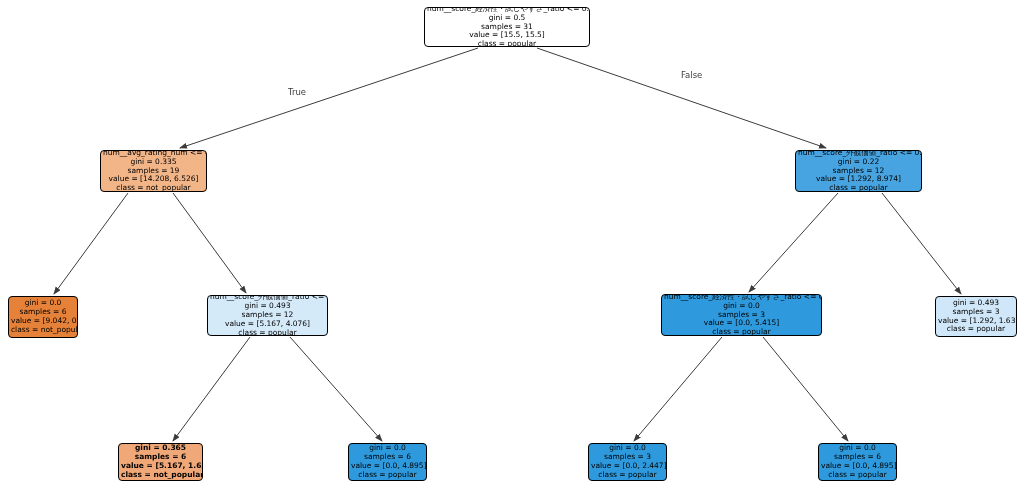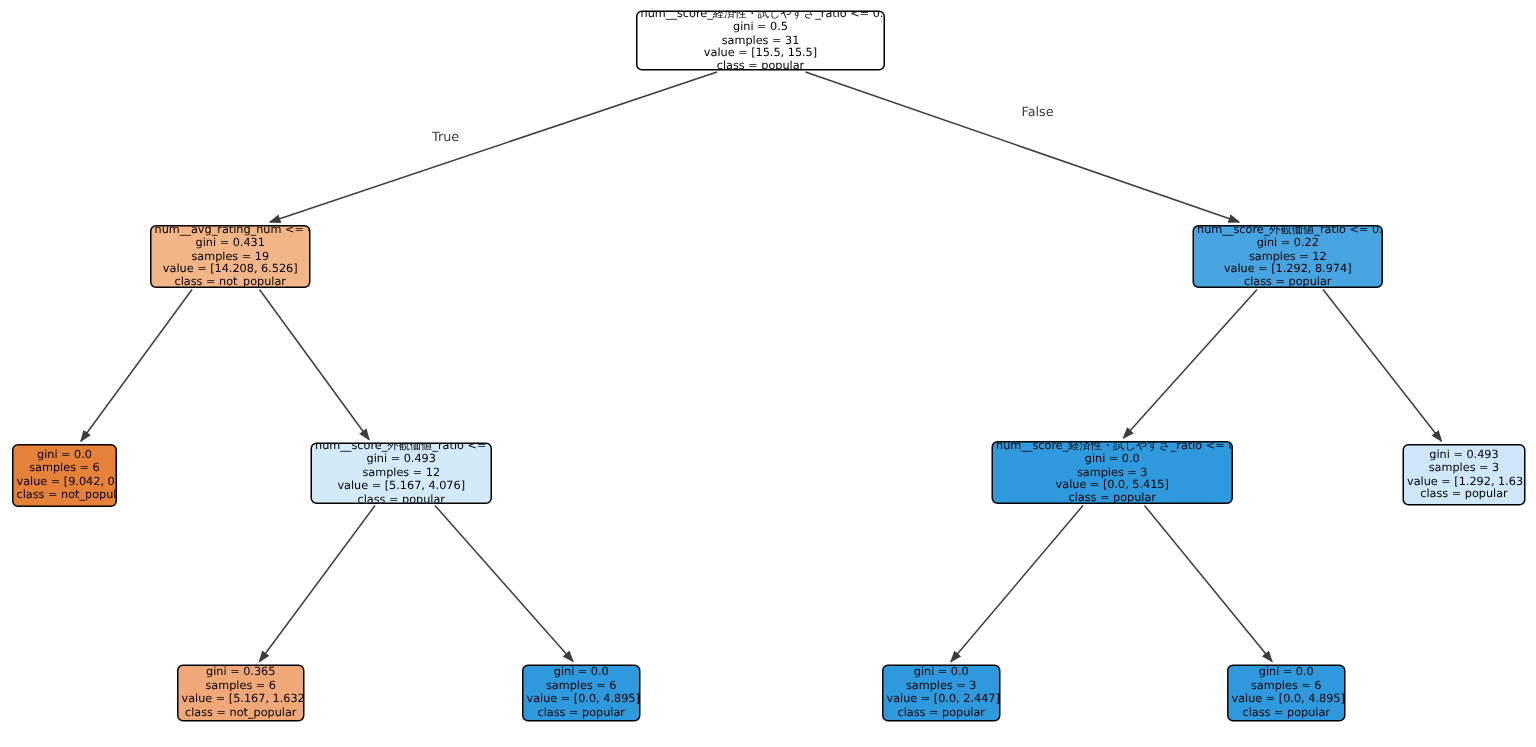--- a/index.html
+++ b/index.html
@@ -65,21 +65,21 @@
   <div id="node-root" class="node" style="background: rgb(255, 255, 255);">
     <div>num__score_経済性・試しやすさ_ratio &lt;= 0.007</div>
     <div>gini = 0.5</div>
     <div>samples = 31</div>
     <div>value = [15.5, 15.5]</div>
     <div>class = popular</div>
   </div>
 
   <div id="node-l" class="node" style="background: rgb(242, 181, 136);">
     <div>num__avg_rating_num &lt;= 4.0</div>
-    <div>gini = 0.431</div>
+    <div>gini = 0.335</div>
     <div>samples = 19</div>
     <div>value = [14.208, 6.526]</div>
     <div>class = not_popular</div>
   </div>
 
   <div id="node-r" class="node" style="background: rgb(71, 164, 224);">
     <div>num__score_外観価値_ratio &lt;= 0.261</div>
     <div>gini = 0.22</div>
     <div>samples = 12</div>
     <div>value = [1.292, 8.974]</div>
@@ -109,21 +109,21 @@
     <div>class = popular</div>
   </div>
 
   <div id="node-rr" class="node" style="background: rgb(207, 231, 248);">
     <div>gini = 0.493</div>
     <div>samples = 3</div>
     <div>value = [1.292, 1.632]</div>
     <div>class = popular</div>
   </div>
 
-  <div id="node-lrl" class="node" style="background: rgb(240, 168, 120);">
+  <div id="node-lrl" class="node" style="background: rgb(240, 168, 120); font-weight: bold;">
     <div>gini = 0.365</div>
     <div>samples = 6</div>
     <div>value = [5.167, 1.632]</div>
     <div>class = not_popular</div>
   </div>
 
   <div id="node-lrr" class="node" style="background: rgb(46, 154, 221);">
     <div>gini = 0.0</div>
     <div>samples = 6</div>
     <div>value = [0.0, 4.895]</div>

